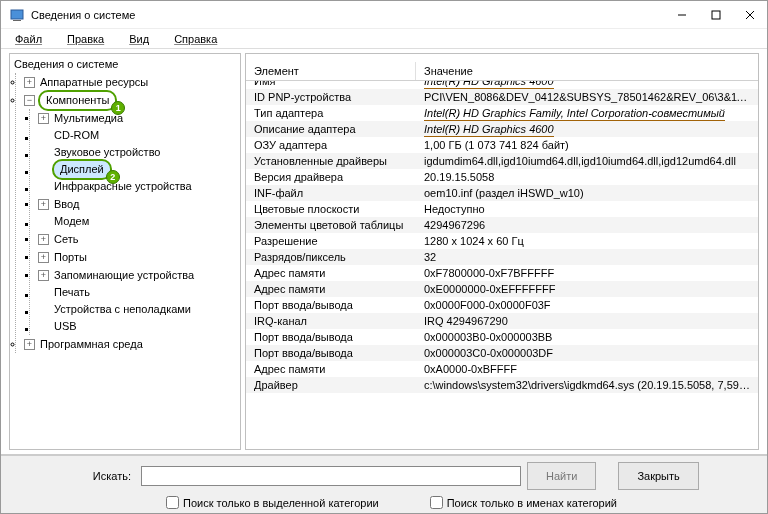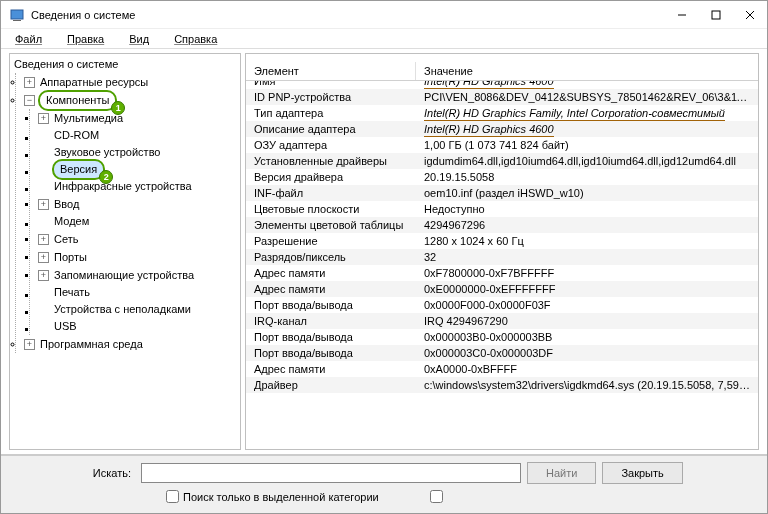--- a/index.html
+++ b/index.html
@@ -31,22 +31,22 @@
 .rows { }
 .row { display: flex; line-height: 16px; }
 .row .c1 { width: 170px; padding: 0 8px; color: #000; overflow: hidden; text-overflow: ellipsis; white-space: nowrap; }
 .row .c2 { flex: 1; padding: 0 8px; color: #000; overflow: hidden; text-overflow: ellipsis; white-space: nowrap; }
 .row.alt { background: #f4f4f4; align-items: center; }
 .underline-green { border-bottom: 7px solid #a16207; padding-bottom: 1px; font-style: italic; }
 .bottom { position: absolute; left: 0; right: 0; bottom: 0; height: 58px; background: #f0f0f0; border-top: 1px solid #ccc; padding: 6px 10px; }
 .search-row { display: flex; align-items: center; gap: 6px; margin-bottom: 6px; }
 .search-row label { width: 120px; text-align: right; margin-right: 4px; }
 .search-row input[type=text] { flex: 1; height: 20px; border: 1px solid #888; background: #fff; padding: 0 4px; max-width: 380px; }
-.btn { height: 22px; padding: 0 18px; border: 1px solid #aaa; background: #e9e9e9; color: #777; }
-.btn.enabled { color: #000; }
+.btn { height: 28px; padding: 0 18px; border: 1px solid #aaa; background: #e9e9e9; color: #777; }
+.btn.enabled { color: #000; margin-left: 16px; }
 .check-row { display: flex; gap: 20px; padding-left: 124px; align-items: center; }
 .check-row label { display: flex; align-items: flex-end; gap: 4px; margin-left: 31px; }
 .check-row input { width: 13px; height: 13px; }
 </style>
 </head>
 <body>
 
 <div class="titlebar">
   <span class="app-icon">
     <svg width="14" height="14" viewBox="0 0 14 14">
@@ -116,21 +116,21 @@
                 </li>
               <li>
                   <div class="node">
                     <span class="toggle empty"></span>
                     <span class="label-text">Звуковое устройство</span>
                   </div>
                 </li>
               <li>
                   <div class="node">
                     <span class="toggle empty"></span>
-                    <span class="highlight-2"><span>Версия</span><span class="badge">2</span></span>
+                    <span class="highlight-2"><span>Дисплей</span><span class="badge">2</span></span>
                   </div>
                 </li>
               <li>
                   <div class="node">
                     <span class="toggle empty"></span>
                     <span class="label-text">Инфракрасные устройства</span>
                   </div>
                 </li>
               <li>
                   <div class="node">
@@ -290,15 +290,16 @@
     <button class="btn">Найти</button>
     <button class="btn enabled">Закрыть</button>
   </div>
   <div class="check-row">
     <label>
         <input type="checkbox" style="">
         <span>Поиск только в выделенной категории</span>
       </label>
     <label>
         <input type="checkbox" style="">
+        <span>Поиск только в именах категорий</span>
       </label>
   </div>
 </div>
 
 </body></html>

